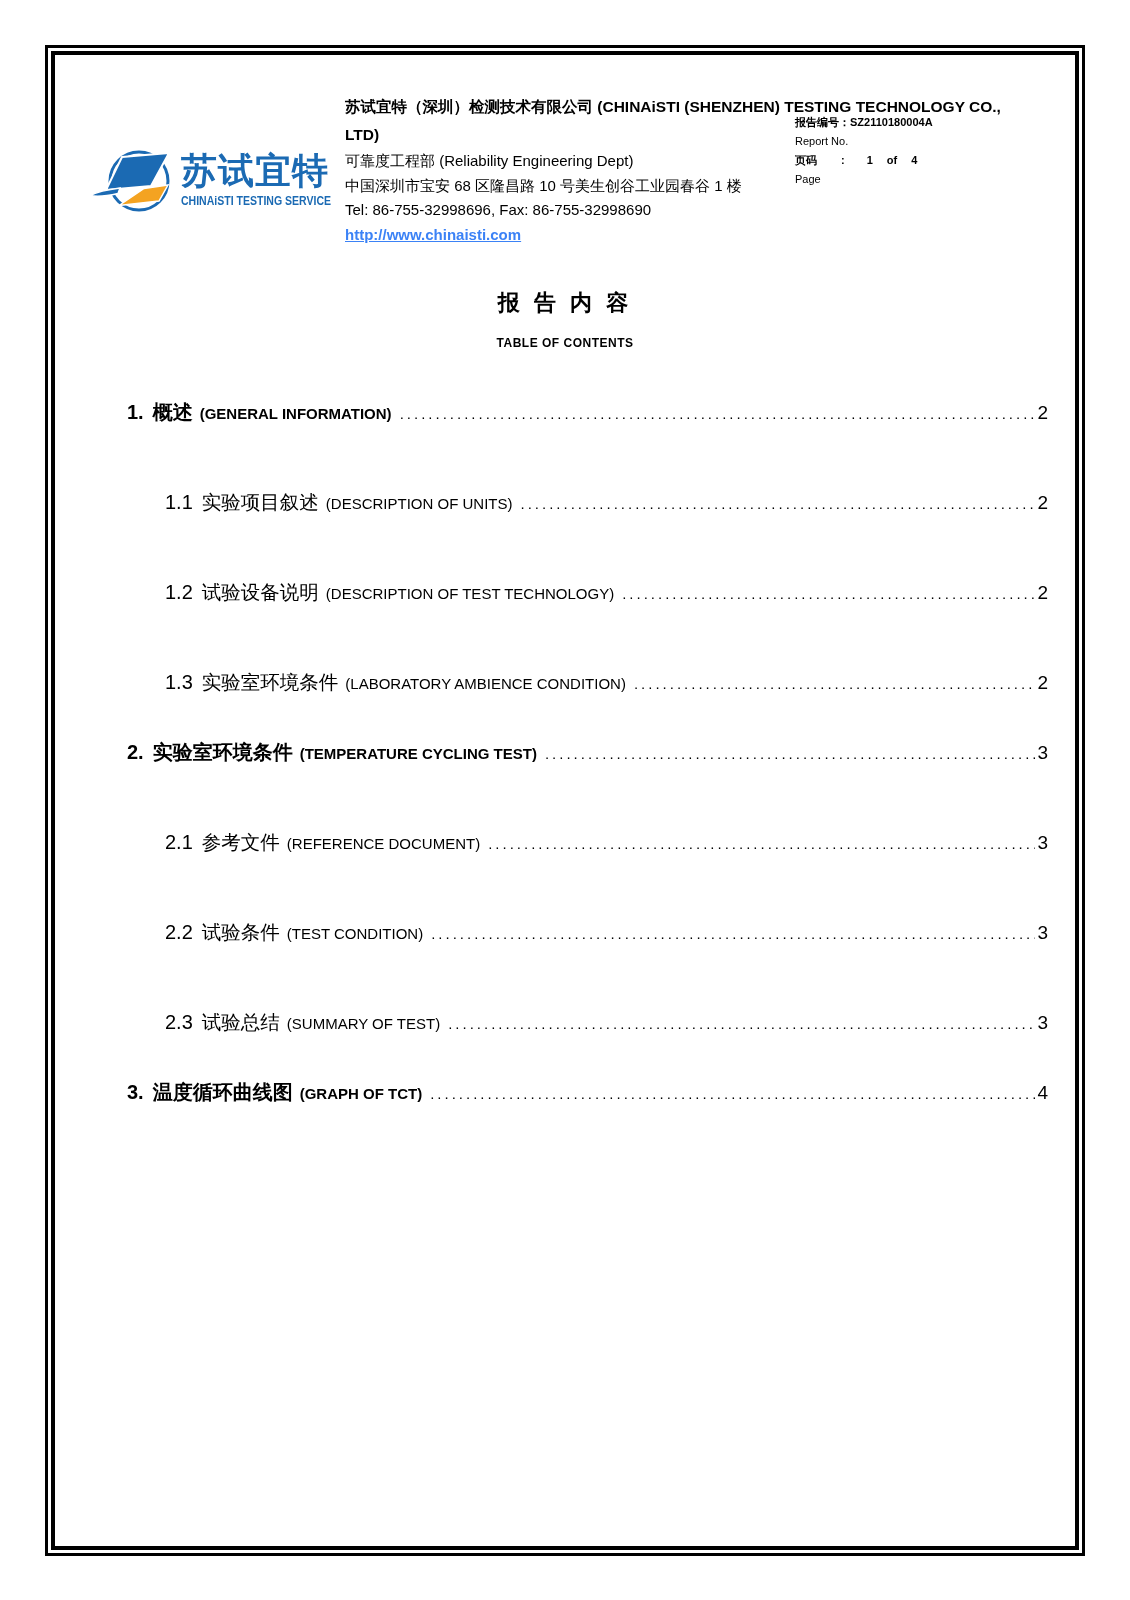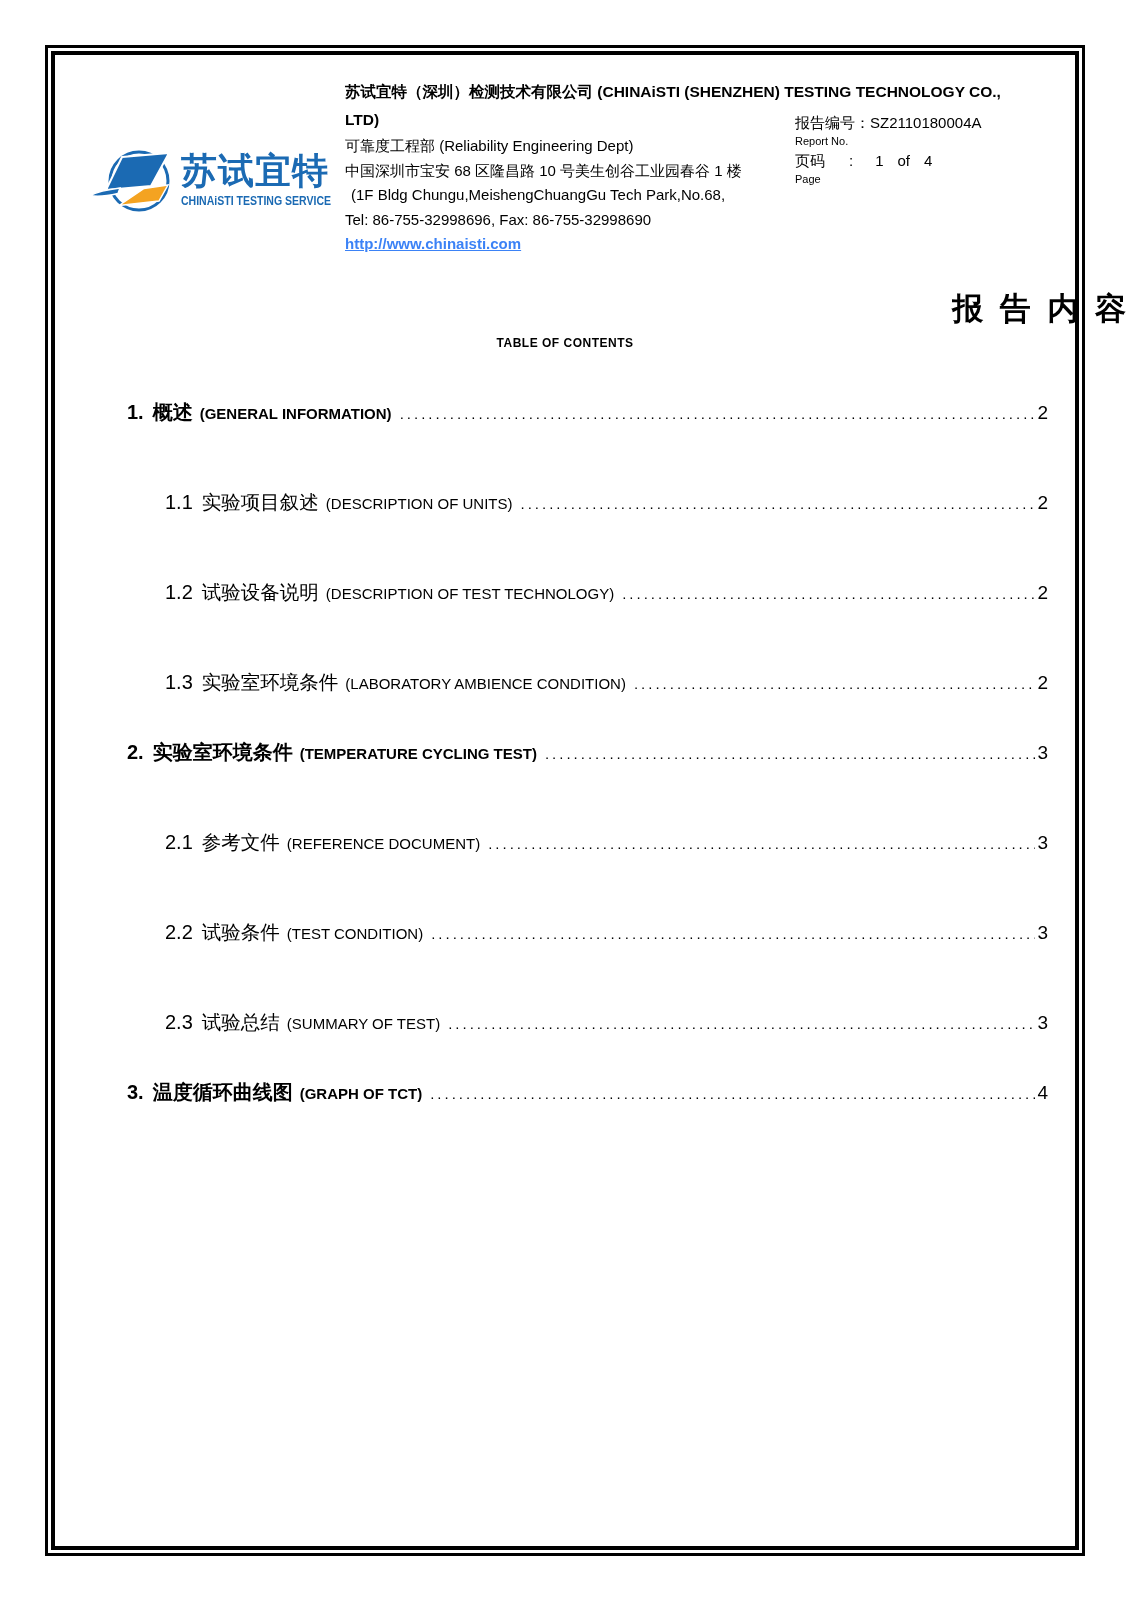--- a/index.html
+++ b/index.html
@@ -13,35 +13,35 @@
     position:absolute; left:45px; top:45px; right:45px; bottom:44px;
     border:3px solid #000;
   }
   .border-inner {
     position:absolute; left:3px; top:3px; right:3px; bottom:3px;
     border:4px solid #000;
   }
   
   .logo-svg { position:absolute; left:88px; top:133px; width:250px; height:100px; }
   .company-block { position:absolute; left:345px; top:78px; width:662px; }
-  .company-name { font-weight:bold; font-size:15.5px; line-height:28px; }
+  .company-name { font-weight:bold; font-size:15.5px; line-height:28px;margin-top:15px; }
   .hline { font-size:15px; line-height:24.5px; white-space:nowrap; }
   .hline.indent { padding-left:6px; }
   .hline.url a, .hline.url span {
     font-weight:bold; color:#3b82f6; text-decoration:underline;
   }
   .report-block { position:absolute; left:795px; top:112px; white-space:nowrap; }
-  .rb-main { font-size:15px; line-height:21px; }
+  .rb-main { font-size:11px; line-height:21px;font-weight:bold; }
   .rb-small { font-size:11px; line-height:17px; }
   .rb-main .colon { margin:0 22px 0 24px; }
   .rb-main .pg-sep { margin:11px 14px; }
   
   .doc-title-cn {
-    position:absolute; left:0; right:0; top:288px; text-align:right;
-    font-size:31px; font-weight:bold; letter-spacing:4px;
+    position:absolute; left:0; right:0; top:288px; text-align:center;
+    font-size:22px; font-weight:bold; letter-spacing:4px;
   }
   .doc-title-en {
     position:absolute; left:0; right:0; top:336px; text-align:center;
     font-size:12px; font-weight:bold; letter-spacing:0.5px;
   }
   
   .toc { position:absolute; left:127px; right:82px; top:399px; }
   .toc-row {
     display:flex; align-items:baseline; line-height:27px; margin-bottom:42px;
     white-space:nowrap;
@@ -77,21 +77,20 @@
   <text x="93" y="72" font-size="12" font-weight="bold" fill="#1b6ab3" textLength="150" lengthAdjust="spacingAndGlyphs">CHINAiSTI TESTING SERVICE</text>
 </svg>
 
 <div class="company-block">
   <div class="company-name">
     <div>苏试宜特（深圳）检测技术有限公司 (CHINAiSTI (SHENZHEN) TESTING TECHNOLOGY CO.,</div>
     <div>LTD)</div>
   </div>
   <div class="hline">可靠度工程部 (Reliability Engineering Dept)</div>
   <div class="hline">中国深圳市宝安 68 区隆昌路 10 号美生创谷工业园春谷 1 楼</div>
-  <div class="hline indent">(1F Bldg Chungu,MeishengChuangGu Tech Park,No.68,</div>
   <div class="hline">Tel: 86-755-32998696, Fax: 86-755-32998690</div>
   <div class="hline url">
     <span>http://www.chinaisti.com</span>
   </div>
 </div>
 
 <div class="report-block">
   <div class="rb-main">
     <span>报告编号：</span><span>SZ2110180004A</span>
   </div>

